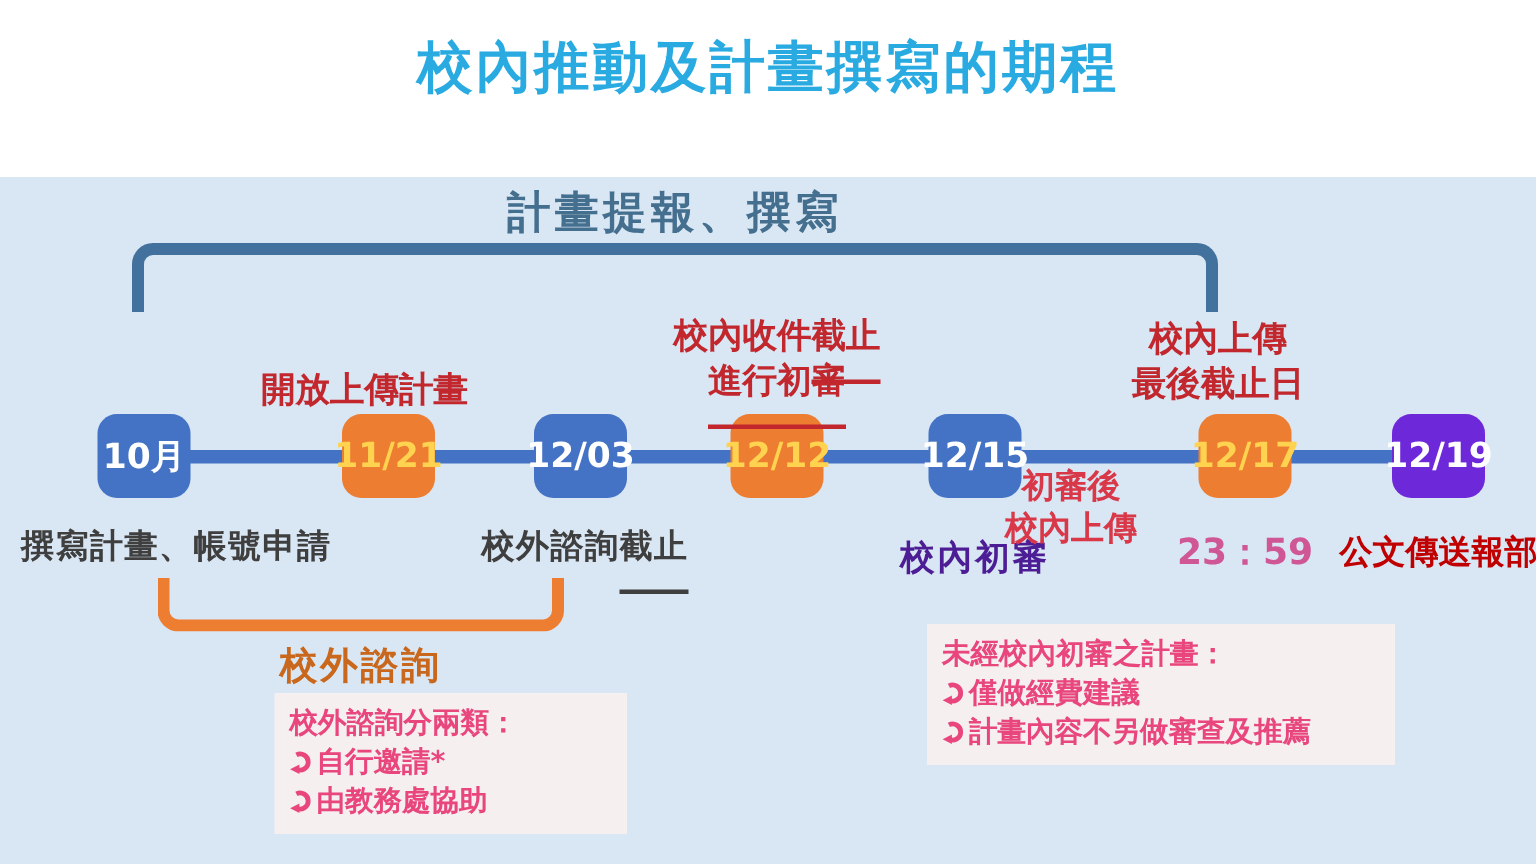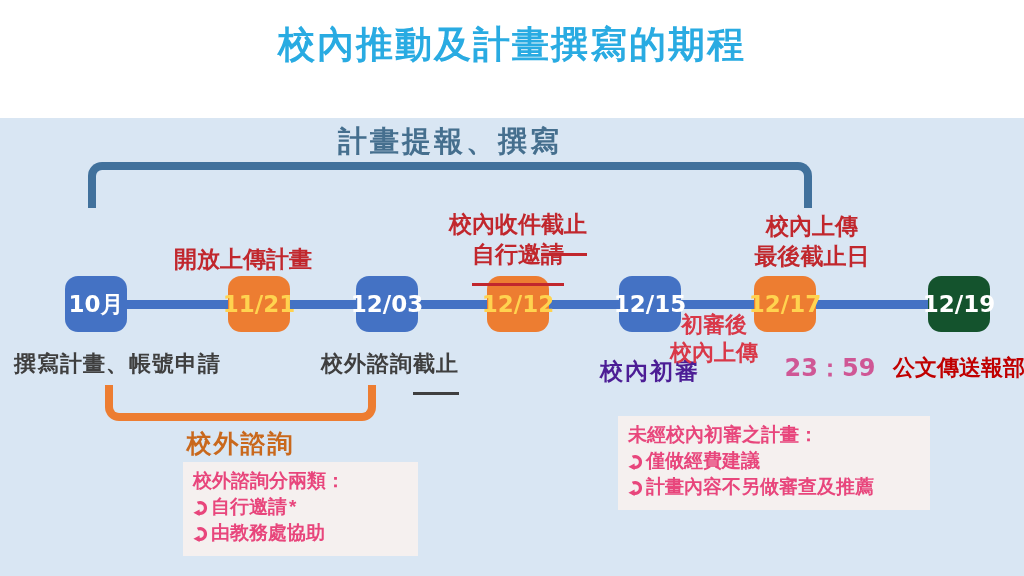--- a/index.html
+++ b/index.html
@@ -31,23 +31,23 @@
     position:absolute;left:68px;top:300px;width:907px;height:9px;
     background:#4472c4;border-radius:4px;
   }
   .node{
     position:absolute;top:276px;width:62px;height:56px;border-radius:13px;
     display:flex;align-items:center;justify-content:center;
     font-size:23px;
   }
   .node.blue{background:#4472c4;color:#ffffff;}
   .node.orange{background:#ed7d31;color:#ffd34f;}
-  .node.red{background:#14532d;color:#ffffff;}
+  .node.red{background:#6d28d9;color:#ffffff;}
   .n0{left:65px;} .n1{left:228px;} .n2{left:356px;} .n3{left:487px;}
-  .n4{left:619px;} .n5{left:754px;} .n6{left:928px;}
+  .n4{left:619px;} .n5{left:799px;} .n6{left:928px;}
   
   .lbl{position:absolute;text-align:center;}
   .crimson{color:#c1272d;}
   .lbl-open-upload{left:133px;top:244px;width:220px;font-size:23px;}
   .lbl-receive{left:408px;top:209px;width:220px;font-size:23px;line-height:30px;}
   .lbl-final{left:702px;top:211px;width:220px;font-size:23px;line-height:30px;}
   .u{border-bottom:3px solid currentColor;padding-bottom:16px;}
   .lbl-write{left:14px;top:349px;width:240px;font-size:22px;color:#3f3f3f;text-align:left;letter-spacing:1px;}
   .lbl-consult-deadline{left:280px;top:349px;width:220px;font-size:22px;color:#3f3f3f;letter-spacing:1px;}
   .lbl-internal-review{left:540px;top:356px;width:220px;font-size:23px;color:#4c1d95;letter-spacing:2px;}
@@ -60,21 +60,21 @@
     border:8px solid #ed7d31;border-top:none;
     border-radius:0 0 14px 14px;
   }
   .bracket-bottom-label{
     position:absolute;left:105px;top:427px;width:271px;text-align:center;
     font-size:25px;color:#c9681c;letter-spacing:2px;
   }
   
   .note{
     position:absolute;background:#f5f0ef;color:#e8467c;
-    font-size:19px;line-height:26px;padding:7px 10px 9px 10px;text-align:left;font-family:Liberation Mono, monospace;
+    font-size:19px;line-height:26px;padding:7px 10px 9px 10px;text-align:left;
   }
   .note-left{left:183px;top:462px;width:215px;}
   .note-right{left:618px;top:416px;width:292px;}
   .bullet-row{display:flex;align-items:center;}
   .bullet-icon{flex:0 0 auto;margin-right:2px;display:inline-block;}
 </style>
 </head>
 <body>
 
 <div class="stage">
@@ -93,21 +93,21 @@
   <div class="node blue n2">12/03</div>
   <div class="node orange n3">12/12</div>
   <div class="node blue n4">12/15</div>
   <div class="node orange n5">12/17</div>
   <div class="node red n6">12/19</div>
 
   <div class="lbl crimson lbl-open-upload">開放上傳計畫</div>
 
   <div class="lbl crimson lbl-receive">
     <span>校內收件</span><span class="u">截止</span><br>
-    <span class="u">自行邀請</span>
+    <span class="u">進行初審</span>
   </div>
 
   <div class="lbl crimson lbl-final">
     <span>校內上傳</span><br>
     <span>最後截止日</span>
   </div>
 
   <div class="lbl lbl-write">撰寫計畫、帳號申請</div>
 
   <div class="lbl lbl-consult-deadline">

